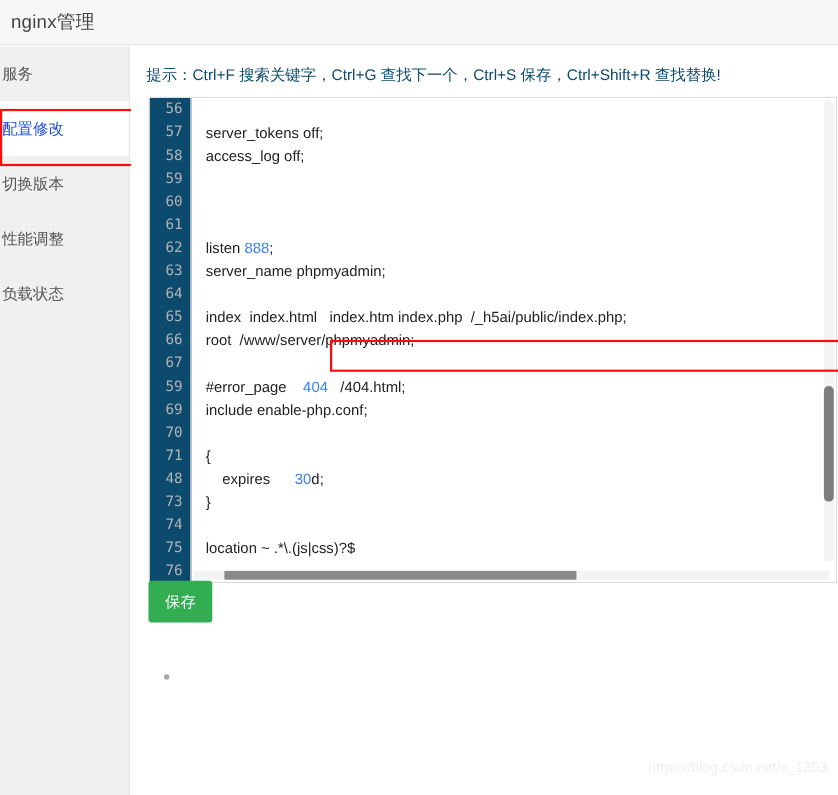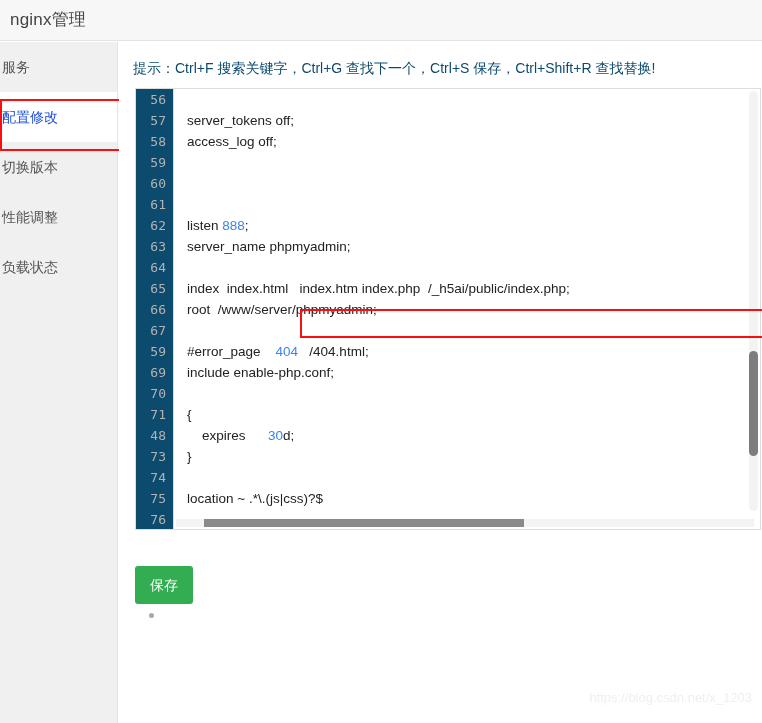--- a/index.html
+++ b/index.html
@@ -137,21 +137,21 @@
     background: #f3f3f3;
   }
   .hscroll-thumb {
     position: absolute; bottom: 2px;
     height: 8px; background: #8a8a8a;
     left: 68px; width: 320px;
   }
 
   
   .save-btn {
-    position: absolute; left: 16px; top: 524px;
+    position: absolute; left: 16px; top: 486px;
     width: 58px; height: 38px;
     background: #32ad52;
     color: #fff; border: none; border-radius: 3px;
     font-size: 14px; font-family: "Liberation Sans", sans-serif;
     cursor: pointer; line-height: 38px; text-align: center;
     padding: 0;
   }
 
   
   .note-list {

